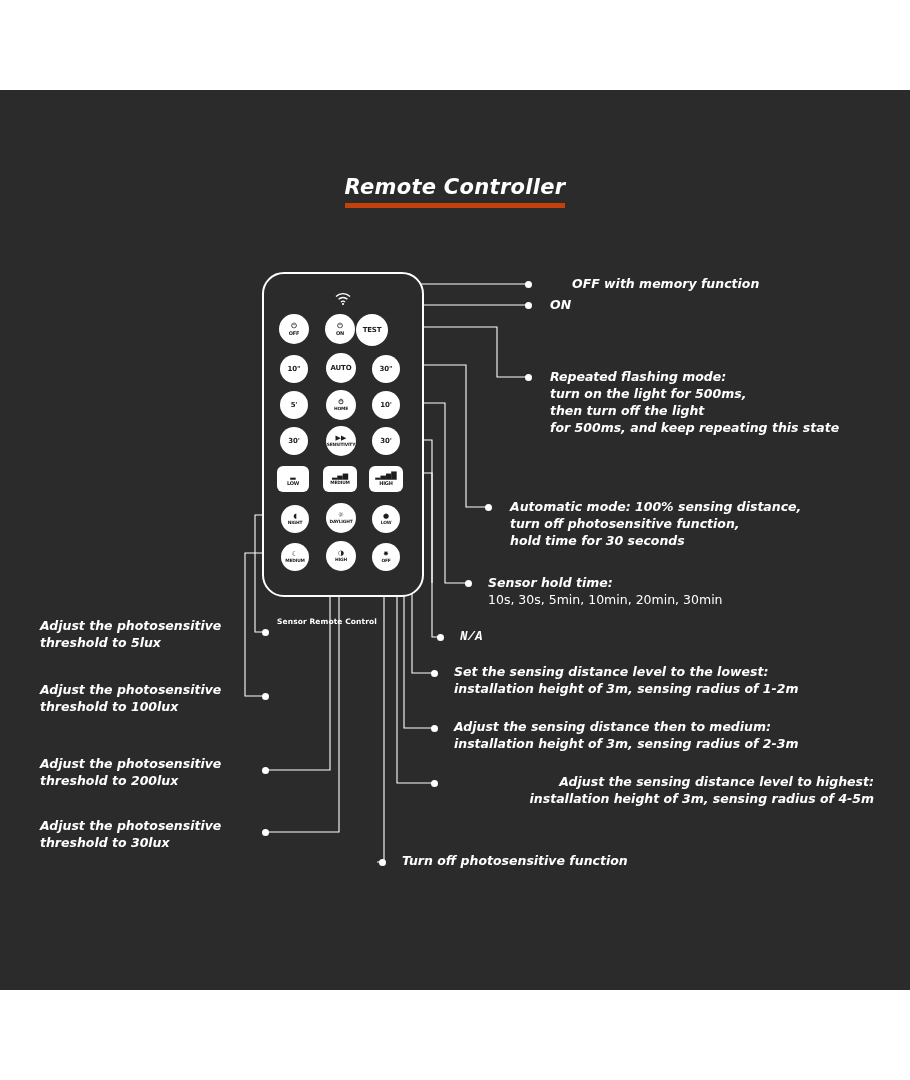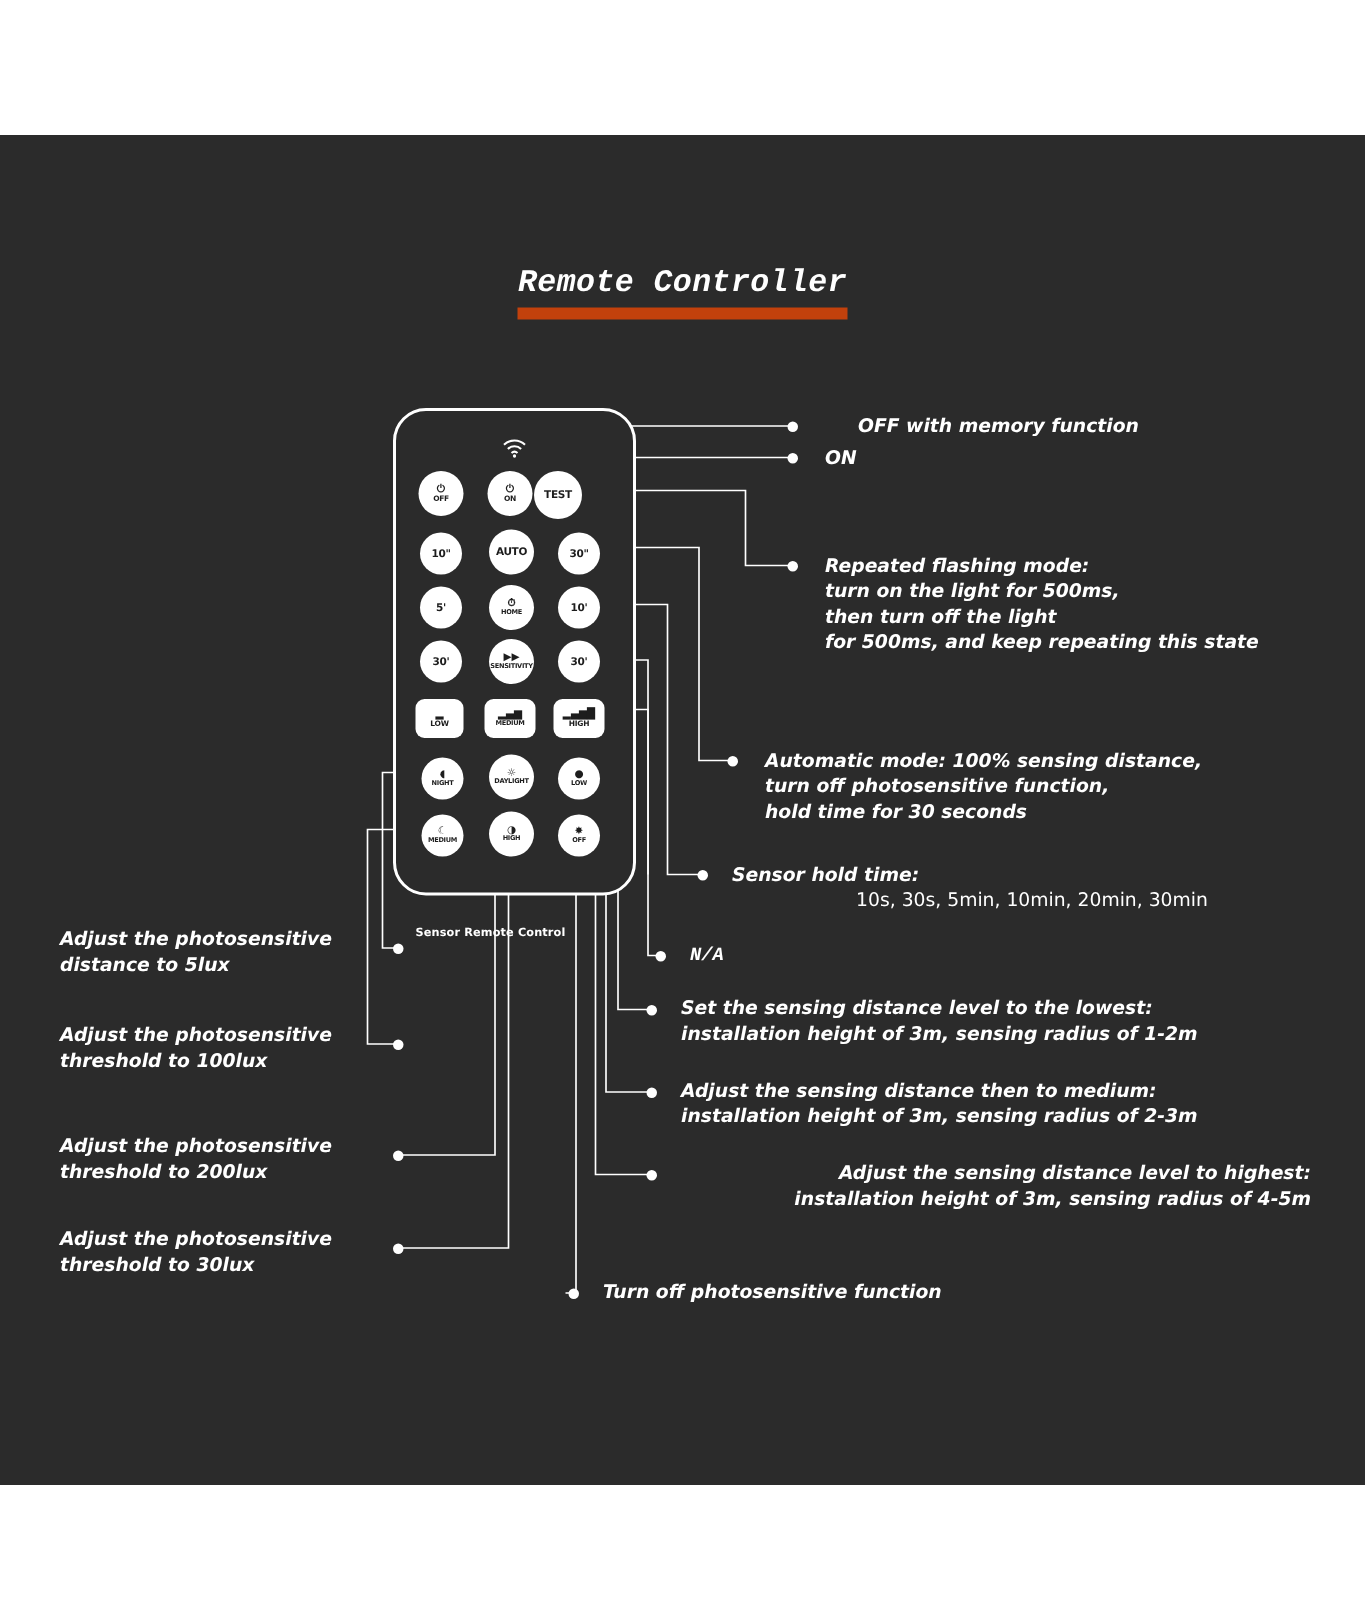--- a/index.html
+++ b/index.html
@@ -26,23 +26,22 @@
     left: 0; top: 175px;
     width: 910px;
     text-align: center;
     color: #ffffff;
     font-size: 21px;
     font-style: italic;
     font-weight: bold;
     letter-spacing: .3px;
   }
   .title span {
-    border-bottom: 8px solid #c2410c;
+    border-bottom: 5px solid #c2410c;
     padding-bottom: 4px;
-    font-family: Liberation Mono, monospace;
   }
 
   
   #remote {
     position: absolute;
     left: 262px; top: 272px;
     width: 162px; height: 325px;
     border: 2px solid #ffffff;
     border-radius: 22px;
     background: #2b2b2b;
@@ -92,21 +91,21 @@
   }
   .lbl-r, .lbl-l {
     position: absolute;
     color: #ffffff;
     font-size: 12.5px;
     line-height: 1.35;
   }
   .lbl-r { text-align: left; }
   .lbl-l { text-align: left; }
   .bold-i { font-weight: bold; font-style: italic; }
-  .reg { font-weight: normal; font-style: normal; text-align: center; }
+  .reg { font-weight: normal; font-style: normal; }
 
   svg#wires {
     position: absolute;
     left: 0; top: 0;
     width: 910px; height: 1080px;
     pointer-events: none;
   }
   svg#wires line, svg#wires polyline {
     stroke: #ffffff;
     stroke-width: 1.1;
@@ -308,21 +307,21 @@
   </div>
 
   <div class="dot" style="left:379px; top:859px;"></div>
   <div class="lbl-r bold-i" style="left:402px; top:853px; width:400px;">
     <div>Turn off photosensitive function</div>
   </div>
 
   <div class="dot" style="left:262px; top:629px;"></div>
   <div class="lbl-l bold-i" style="left:40px; top:618px; width:206px;">
     <div>Adjust the photosensitive</div>
-    <div>distance to 5lux</div>
+    <div>threshold to 5lux</div>
   </div>
 
   <div class="dot" style="left:262px; top:693px;"></div>
   <div class="lbl-l bold-i" style="left:40px; top:682px; width:206px;">
     <div>Adjust the photosensitive</div>
     <div>threshold to 100lux</div>
   </div>
 
   <div class="dot" style="left:262px; top:767px;"></div>
   <div class="lbl-l bold-i" style="left:40px; top:756px; width:206px;">

